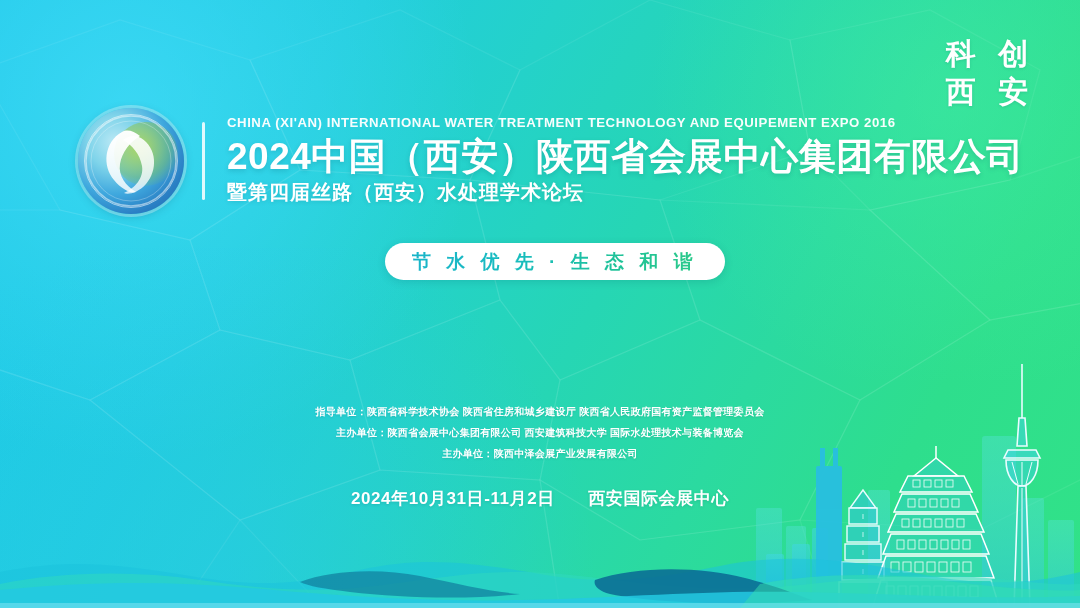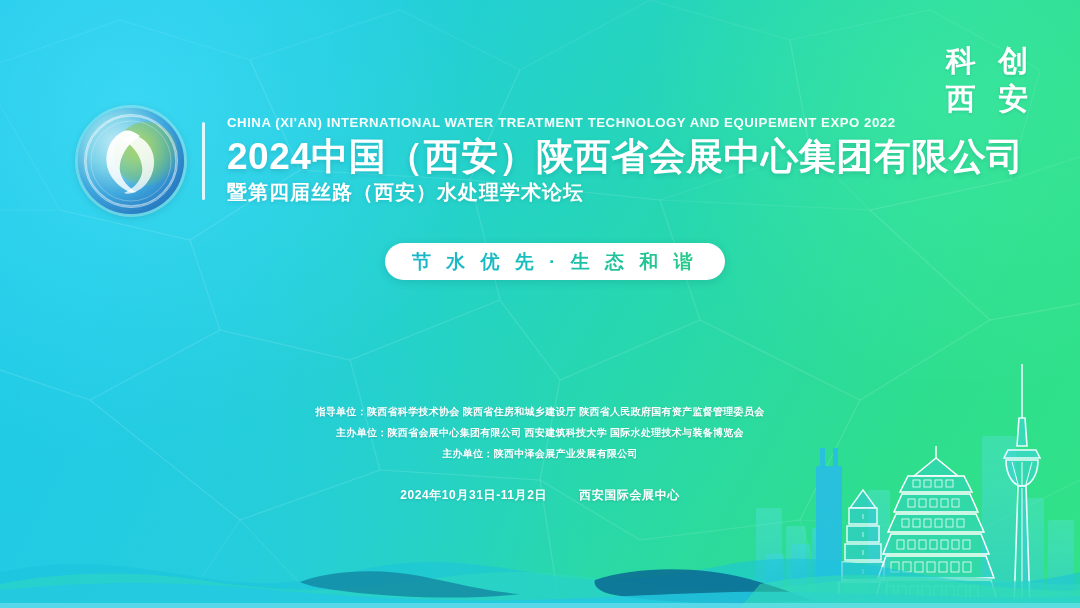--- a/index.html
+++ b/index.html
@@ -26,21 +26,21 @@
     background:radial-gradient(circle at 40% 40%,rgba(80,225,255,.55),rgba(80,225,255,0) 62%);
     pointer-events:none;}
   .glow-b{position:absolute;right:-120px;top:-180px;width:620px;height:560px;
     background:radial-gradient(circle at 60% 50%,rgba(70,240,160,.45),rgba(70,240,160,0) 65%);
     pointer-events:none;}
   .glow-c{position:absolute;left:-80px;bottom:-200px;width:760px;height:560px;
     background:radial-gradient(circle at 40% 60%,rgba(40,200,240,.50),rgba(40,200,240,0) 66%);
     pointer-events:none;}
 
   
-  .kechuang{position:absolute;right:40px;top:42px;width:100px;text-align:center;
+  .kechuang{position:absolute;right:40px;top:35px;width:100px;text-align:center;
     color:#ffffff;font-family:"DejaVu Serif","Liberation Serif",serif;
     font-size:30px;line-height:38px;letter-spacing:6px;font-weight:600;
     text-shadow:0 1px 3px rgba(0,90,90,.18);}
   .kechuang div{white-space:nowrap;}
 
   
   .header{position:absolute;left:78px;top:108px;display:flex;align-items:center;}
   .emblem{position:relative;width:106px;height:106px;border-radius:50%;flex:0 0 auto;
     background:
       radial-gradient(circle at 34% 32%,#b9e8f5 0%,#7fd4ea 26%,#3fa8de 52%,#2a7fc4 74%,#2463a8 100%);
@@ -77,21 +77,21 @@
 
   
   .skyline{position:absolute;right:0;bottom:0;width:330px;height:250px;pointer-events:none;}
   .skyline svg{width:100%;height:100%;display:block;}
 
   
   .orgs{position:absolute;left:0;right:0;top:401px;text-align:center;}
   .orgs .line{color:#ffffff;font-size:10px;line-height:21px;letter-spacing:.3px;
     white-space:nowrap;font-weight:600;text-shadow:0 1px 2px rgba(0,70,90,.16);}
   .datebar{position:absolute;left:0;right:0;top:487px;text-align:center;
-    color:#ffffff;font-size:12px;font-weight:700;letter-spacing:.6px;white-space:nowrap;
+    color:#ffffff;font-size:17px;font-weight:700;letter-spacing:.6px;white-space:nowrap;
     text-shadow:0 1px 3px rgba(0,70,90,.18);}
   .datebar .venue{margin-left:28px;}
 
   
   .waves{position:absolute;left:0;right:0;bottom:0;height:90px;pointer-events:none;}
   .waves svg{width:100%;height:100%;display:block;}
 </style>
 </head>
 <body>
 
@@ -144,21 +144,21 @@
         <path d="M44 24 C26 34 24 58 36 72 C44 82 54 86 58 84 C48 78 40 68 42 56 C44 44 52 34 62 28 C56 23 49 21 44 24 Z" fill="url(#wv)"></path>
         <path d="M63 30 C79 40 80 62 68 76 C60 85 50 87 46 85 C57 80 66 70 64 58 C62 46 54 37 45 32 C51 27 58 27 63 30 Z" fill="url(#wv)" opacity="0.92"></path>
         <circle cx="53" cy="53" r="45" fill="none" stroke="#ffffff" stroke-opacity="0.5" stroke-width="1.5"></circle>
         <circle cx="53" cy="53" r="40" fill="none" stroke="#ffffff" stroke-opacity="0.35" stroke-width="0.8"></circle>
       </svg>
     </div>
 
     <div class="divider"></div>
 
     <div class="titles">
-      <div class="eng">CHINA (XI'AN) INTERNATIONAL WATER TREATMENT TECHNOLOGY AND EQUIPEMENT EXPO 2022</div>
+      <div class="eng">CHINA (XI'AN) INTERNATIONAL WATER TREATMENT TECHNOLOGY AND EQUIPEMENT EXPO 2016</div>
       <div class="cn-main">2024中国（西安）陕西省会展中心集团有限公司</div>
       <div class="cn-sub">暨第四届丝路（西安）水处理学术论坛</div>
     </div>
   </div>
 
   <div class="slogan">
     <span>节 水 优 先 · 生 态 和 谐</span>
   </div>
 
   <div class="skyline">

